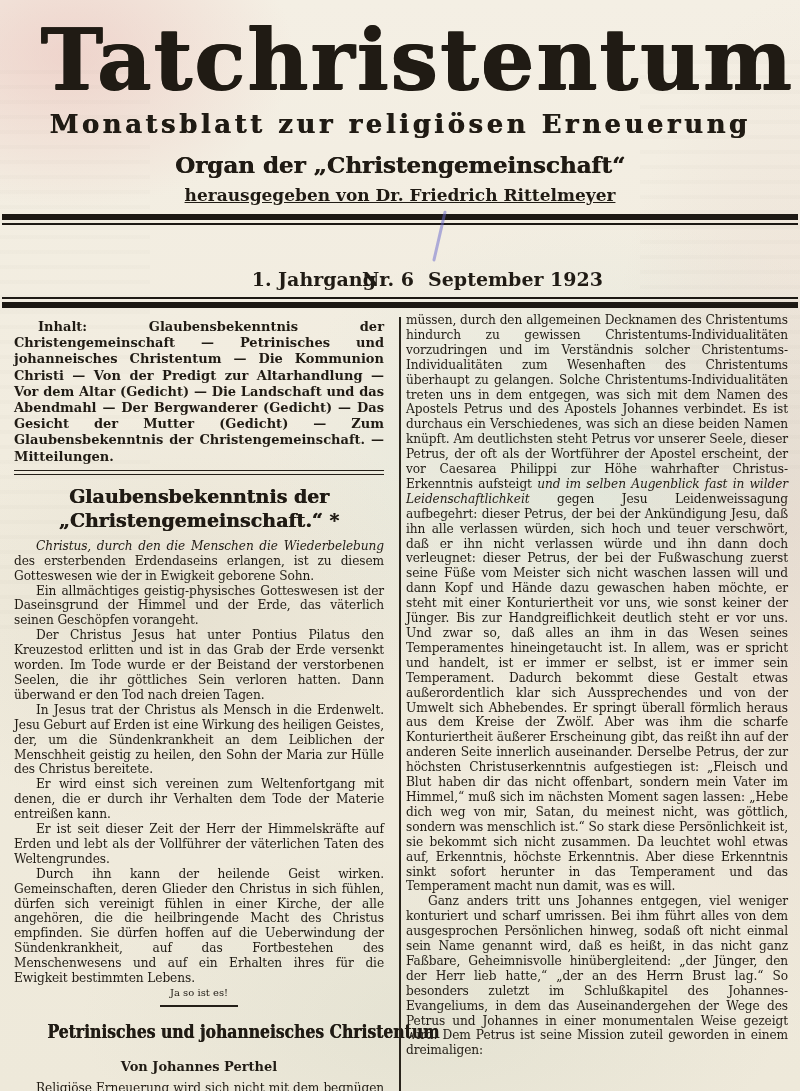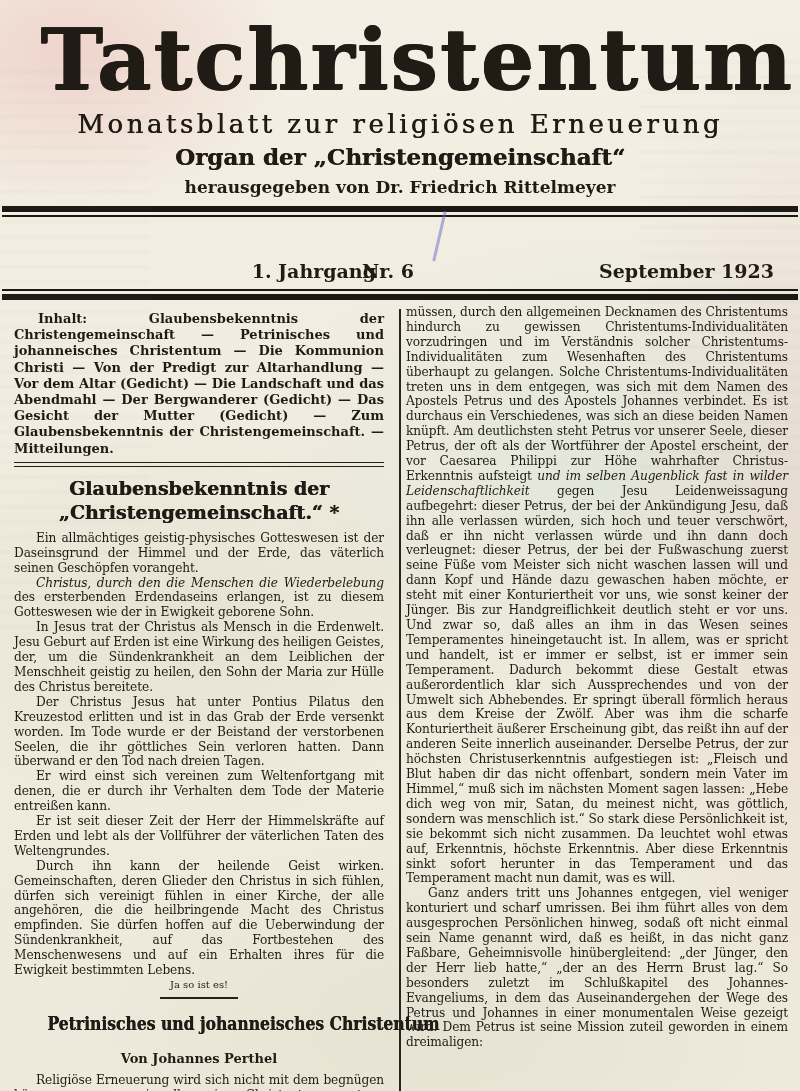--- a/index.html
+++ b/index.html
@@ -27,43 +27,43 @@
   .ghost.g2 { left:640px; top:60px; width:160px; height:420px; }
 
   
   .masthead { position:relative; text-align:center; padding-top:16px; }
   .title {
     font-size:84px; font-weight:bold; line-height:1.05; letter-spacing:2px;
     text-shadow:1px 0 0 currentColor, 0 1px 0 currentColor;
     padding-left:34px;
   }
   .subtitle {
-    font-size:26px; font-weight:normal; letter-spacing:3.5px; white-space:nowrap;
+    font-size:26px; font-weight:bold; letter-spacing:3.5px; white-space:nowrap;
     margin-top:4px; line-height:1.3;
     text-shadow:0.5px 0 0 currentColor;
   }
-  .organ { font-size:23px; font-weight:bold; margin-top:1px; line-height:1.25; text-shadow:0.5px 0 0 currentColor; }
-  .editor { font-size:17px; font-weight:bold; margin-top:5px; line-height:1.25; }
+  .organ { font-size:23px; font-weight:bold; margin-top:9px; line-height:1.25; text-shadow:0.5px 0 0 currentColor; }
+  .editor { font-size:17px; font-weight:bold; margin-top:5px; line-height:1.25;text-decoration:underline; }
 
   
   .oxford-top, .oxford-bottom { margin:0 2px; }
   .oxford-top { margin-top:8px; }
   .bar-thick { height:6px; background:#1c1813; }
   .bar-thin  { height:2px; background:#1c1813; margin-top:3px; }
   .oxford-bottom .bar-thin { margin-top:0; }
   .oxford-bottom .bar-thick { margin-top:3px; }
 
   
   .issue-bar {
     display:flex; align-items:baseline; justify-content:space-between;
     padding:7px 26px 7px 30px; font-size:19px; font-weight:bold;
   }
   .issue-bar .left  { flex:1; text-align:right; }
   .issue-bar .mid   { flex:0 0 auto; text-align:left; transform:translateX(-14px);margin-top:36px; }
-  .issue-bar .right { flex:1; text-align:right; }
+  .issue-bar .right { flex:1; }
 
   .pen-mark {
     position:absolute; left:438px; top:210px; width:2.5px; height:52px;
     background:rgba(104,104,205,0.5); transform:rotate(13deg); border-radius:2px;
   }
 
   
   .columns {
     position:relative; display:flex; margin-top:5px;
     padding:0 12px 0 14px; height:820px; overflow:hidden;
@@ -133,24 +133,24 @@
   <div class="columns">
     <div class="col col-left">
 
       <p class="inhalt"><span>Inhalt:</span><span> Glaubensbekenntnis der Christengemeinschaft — Petrinisches und johanneisches Christentum — Die Kommunion Christi — Von der Predigt zur Altarhandlung — Vor dem Altar (Gedicht) — Die Landschaft und das Abendmahl — Der Bergwanderer (Gedicht) — Das Gesicht der Mutter (Gedicht) — Zum Glaubensbekenntnis der Christengemeinschaft. — Mitteilungen.</span></p>
 
       <div class="double-rule"></div>
 
       <h2 class="h-article">Glaubensbekenntnis der „Christengemeinschaft.“ *</h2>
 
       <div class="body-text">
+          <p class="para"><span class="em-seg">Christus, durch den die Menschen die Wiederbelebung</span><span> des ersterbenden Erdendaseins erlangen, ist zu diesem Gotteswesen wie der in Ewigkeit geborene Sohn.</span></p>
           <p class="para"><span>Ein allmächtiges geistig-physisches Gotteswesen ist der Daseinsgrund der Himmel und der Erde, das väterlich seinen Geschöpfen vorangeht.</span></p>
-          <p class="para"><span class="em-seg">Christus, durch den die Menschen die Wiederbelebung</span><span> des ersterbenden Erdendaseins erlangen, ist zu diesem Gotteswesen wie der in Ewigkeit geborene Sohn.</span></p>
+          <p class="para"><span>Der Christus Jesus hat unter Pontius Pilatus den Kreuzestod erlitten und ist in das Grab der Erde versenkt worden. Im Tode wurde er der Beistand der verstorbenen Seelen, die ihr göttliches Sein verloren hatten. Dann überwand er den Tod nach dreien Tagen.</span></p>
           <p class="para"><span>In Jesus trat der Christus als Mensch in die Erdenwelt. Jesu Geburt auf Erden ist eine Wirkung des heiligen Geistes, der, um die Sündenkrankheit an dem Leiblichen der Menschheit geistig zu heilen, den Sohn der Maria zur Hülle des Christus bereitete.</span></p>
-          <p class="para"><span>Der Christus Jesus hat unter Pontius Pilatus den Kreuzestod erlitten und ist in das Grab der Erde versenkt worden. Im Tode wurde er der Beistand der verstorbenen Seelen, die ihr göttliches Sein verloren hatten. Dann überwand er den Tod nach dreien Tagen.</span></p>
           <p class="para"><span>Er wird einst sich vereinen zum Weltenfortgang mit denen, die er durch ihr Verhalten dem Tode der Materie entreißen kann.</span></p>
           <p class="para"><span>Er ist seit dieser Zeit der Herr der Himmelskräfte auf Erden und lebt als der Vollführer der väterlichen Taten des Weltengrundes.</span></p>
           <p class="para"><span>Durch ihn kann der heilende Geist wirken. Gemeinschaften, deren Glieder den Christus in sich fühlen, dürfen sich vereinigt fühlen in einer Kirche, der alle angehören, die die heilbringende Macht des Christus empfinden. Sie dürfen hoffen auf die Ueberwindung der Sündenkrankheit, auf das Fortbestehen des Menschenwesens und auf ein Erhalten ihres für die Ewigkeit bestimmten Lebens.</span></p>
         </div>
 
       <p class="closing">Ja so ist es!</p>
       <div class="center-rule"></div>
 
       <h2 class="h-article tight">Petrinisches und johanneisches Christentum</h2>
       <div class="byline">Von Johannes Perthel</div>

